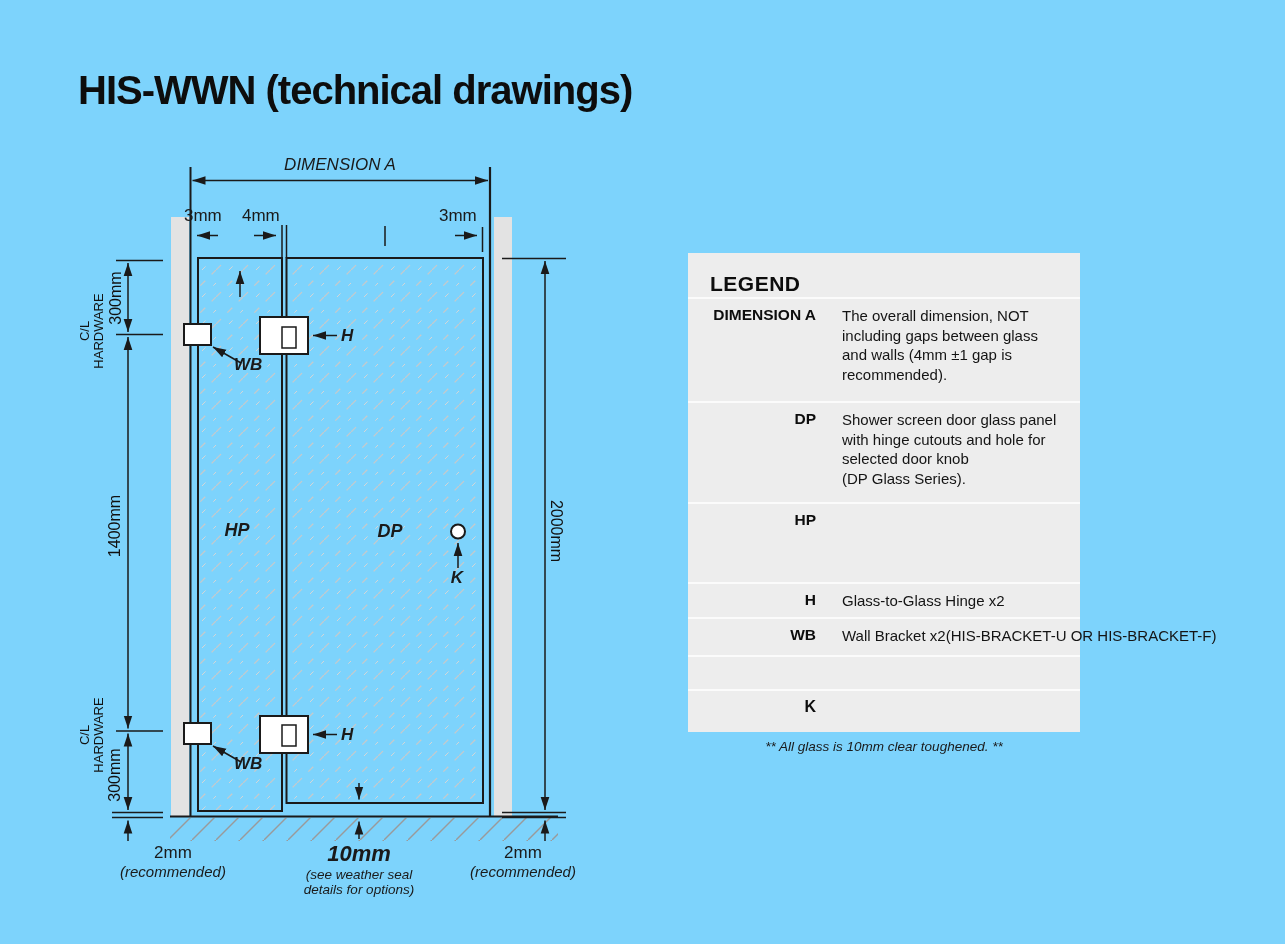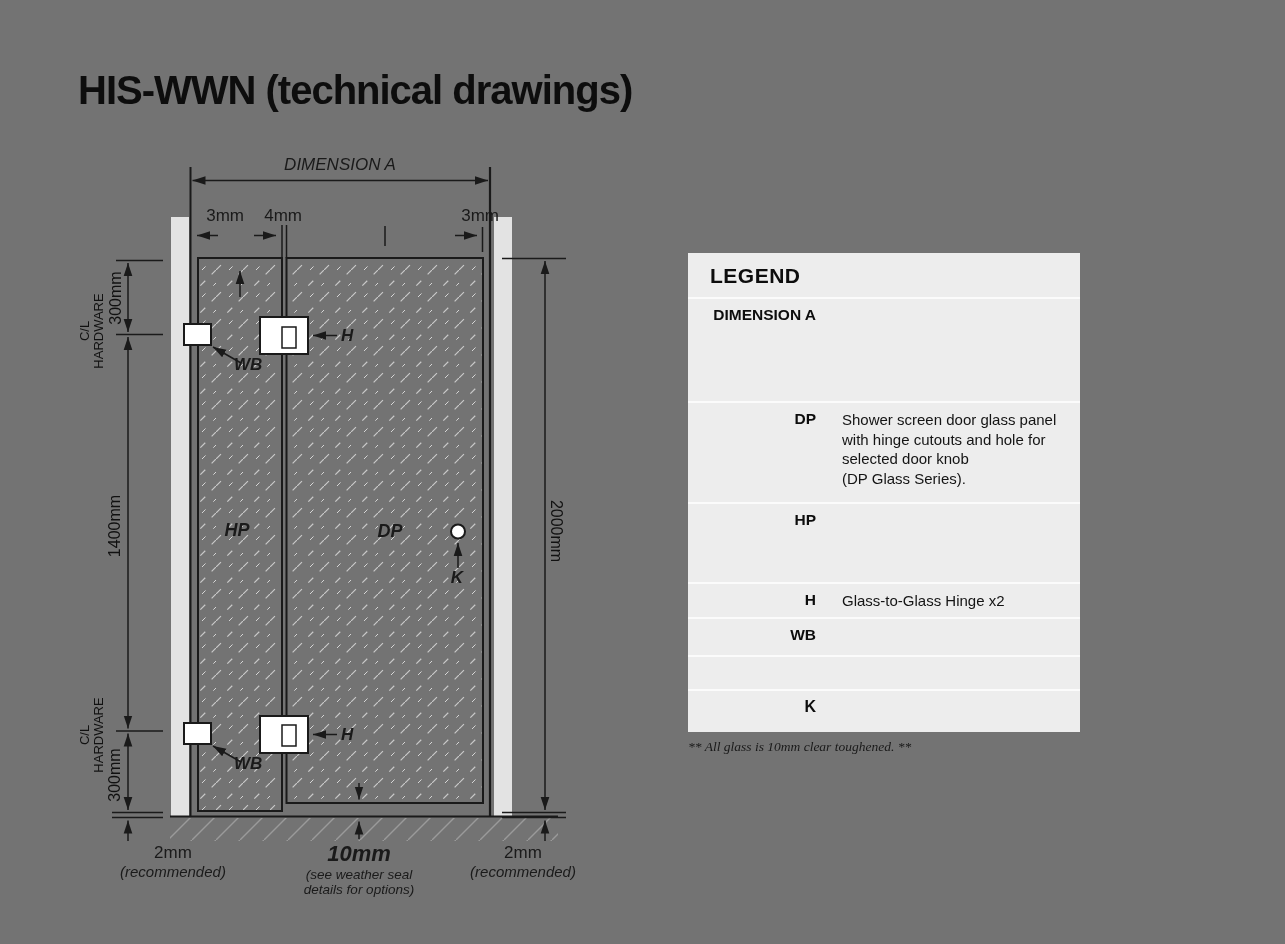--- a/index.html
+++ b/index.html
@@ -1,45 +1,45 @@
 <!DOCTYPE html>
 <html><head>
 <meta charset="utf-8">
 <style>
   html,body{margin:0;padding:0;background:#ffffff;}
   body{width:1285px;height:944px;overflow:hidden;font-family:"Liberation Sans",sans-serif;color:#111;}
-  #stage{position:relative;width:1285px;height:944px;background:#737373;}
+  #stage{position:relative;width:1285px;height:944px;background:#7dd3fc;}
   .abs{position:absolute;}
   #page-title{left:78px;top:68px;font-size:40px;font-weight:bold;letter-spacing:-1px;color:#0d0d0d;white-space:nowrap;}
   
   .lbl{position:absolute;color:#1a1a1a;white-space:nowrap;}
   .ctr{text-align:center;}
   .dimA{left:240px;top:155px;width:200px;font-size:17px;font-style:italic;text-align:center;}
-  .gap{font-size:17px;width:60px;text-align:right;top:206px;}
+  .gap{font-size:17px;width:60px;text-align:left;top:206px;}
   .rot{position:absolute;transform:translate(-50%,-50%) rotate(-90deg);font-size:16px;text-align:center;white-space:nowrap;}
   .rot90{position:absolute;transform:translate(-50%,-50%) rotate(90deg);font-size:16px;white-space:nowrap;}
   .cl{font-size:13px;line-height:14px;}
   .panel-lbl{font-size:18px;font-weight:bold;font-style:italic;width:50px;text-align:center;}
   .part-lbl{font-size:17px;font-weight:bold;font-style:italic;}
   .floor-note{position:absolute;color:#1a1a1a;text-align:center;}
   .floor-val{font-size:17px;}
   .floor-rec{font-size:15px;font-style:italic;}
   .fc-val{font-size:22px;font-style:italic;font-weight:bold;}
   .fc-note{font-size:13.5px;font-style:italic;line-height:15px;}
   
   #legend{left:688px;top:253px;width:392px;height:479px;background:#ededed;}
-  .lg-header{height:44px;box-sizing:border-box;padding:11px 0 0 22px;}
+  .lg-header{height:44px;box-sizing:border-box;padding:19px 0 0 22px;}
   .lg-title{font-size:21px;font-weight:bold;letter-spacing:0.5px;color:#0d0d0d;}
   .lg-row{display:grid;grid-template-columns:128px 1fr;column-gap:26px;box-sizing:border-box;border-top:2px solid #fbfbfb;padding-top:7px;}
   .lg-term{font-size:15.5px;font-weight:bold;text-align:right;color:#0d0d0d;}
   .lg-desc{font-size:15px;line-height:19.5px;white-space:pre;color:#141414;}
   .h104{height:104px;} .h101{height:101px;} .h80{height:80px;} .h35{height:35px;} .h38{height:38px;} .h34{height:34px;} .h43{height:43px;}
   .lg-row.krow .lg-term{font-size:16px;}
   .lg-row.krow .lg-desc{font-size:17.5px;}
-  #legend-footnote{left:688px;top:739px;width:392px;text-align:left;font-size:13.5px;font-style:italic;color:#1a1a1a;font-family:Liberation Serif, serif;}
+  #legend-footnote{left:688px;top:739px;width:392px;text-align:center;font-size:13.5px;font-style:italic;color:#1a1a1a;}
 </style>
 </head>
 <body>
 
 <div id="stage">
 
   <div id="page-title" class="abs">HIS-WWN (technical drawings)</div>
 
   <svg class="abs" style="left:0;top:0;" width="660" height="944" viewBox="0 0 660 944">
     <defs>
@@ -173,37 +173,42 @@
     <div class="floor-val">2mm</div>
     <div class="floor-rec">(recommended)</div>
   </div>
 
   <div id="legend" class="abs">
     <div class="lg-header">
       <span class="lg-title">LEGEND</span>
     </div>
     <div class="lg-row h104">
       <div class="lg-term">DIMENSION A</div>
+      <div class="lg-desc">The overall dimension, NOT
+including gaps between glass
+and walls (4mm ±1 gap is
+recommended).</div>
     </div>
     <div class="lg-row h101">
       <div class="lg-term">DP</div>
       <div class="lg-desc">Shower screen door glass panel
 with hinge cutouts and hole for
 selected door knob
 (DP Glass Series).</div>
     </div>
     <div class="lg-row h80">
       <div class="lg-term">HP</div>
     </div>
     <div class="lg-row h35">
       <div class="lg-term">H</div>
       <div class="lg-desc">Glass-to-Glass Hinge x2</div>
     </div>
     <div class="lg-row h38">
       <div class="lg-term">WB</div>
+      <div class="lg-desc">Wall Bracket x2(HIS-BRACKET-U OR HIS-BRACKET-F)</div>
     </div>
     <div class="lg-row h34">
       <div class="lg-term"></div>
       <div class="lg-desc"></div>
     </div>
     <div class="lg-row h43 krow">
       <div class="lg-term">K</div>
     </div>
   </div>
   <div id="legend-footnote" class="abs">** All glass is 10mm clear toughened. **</div>

